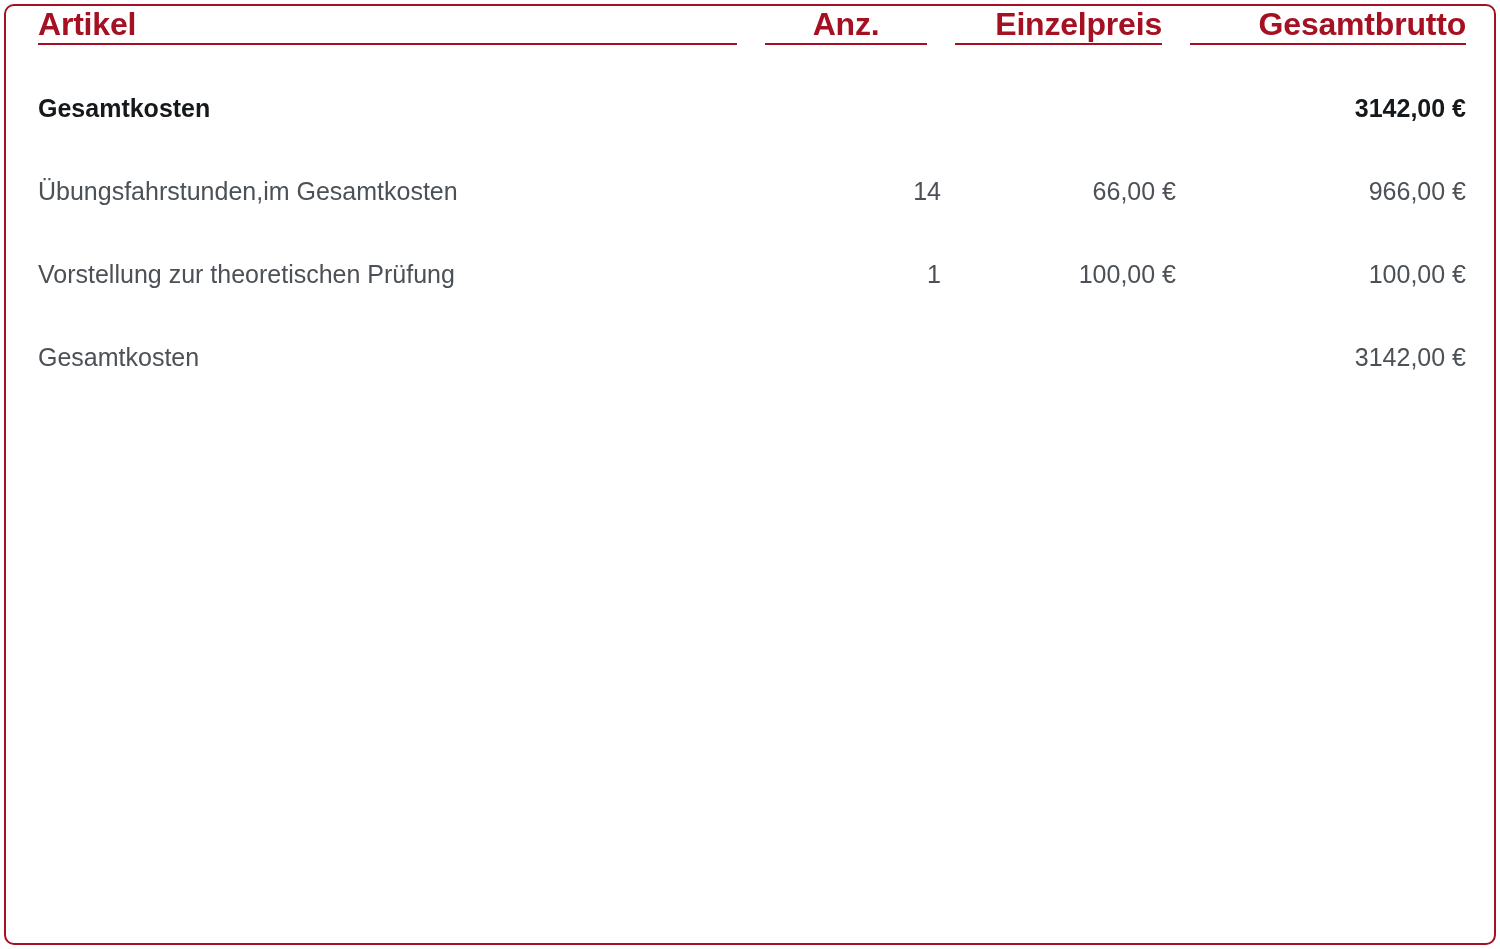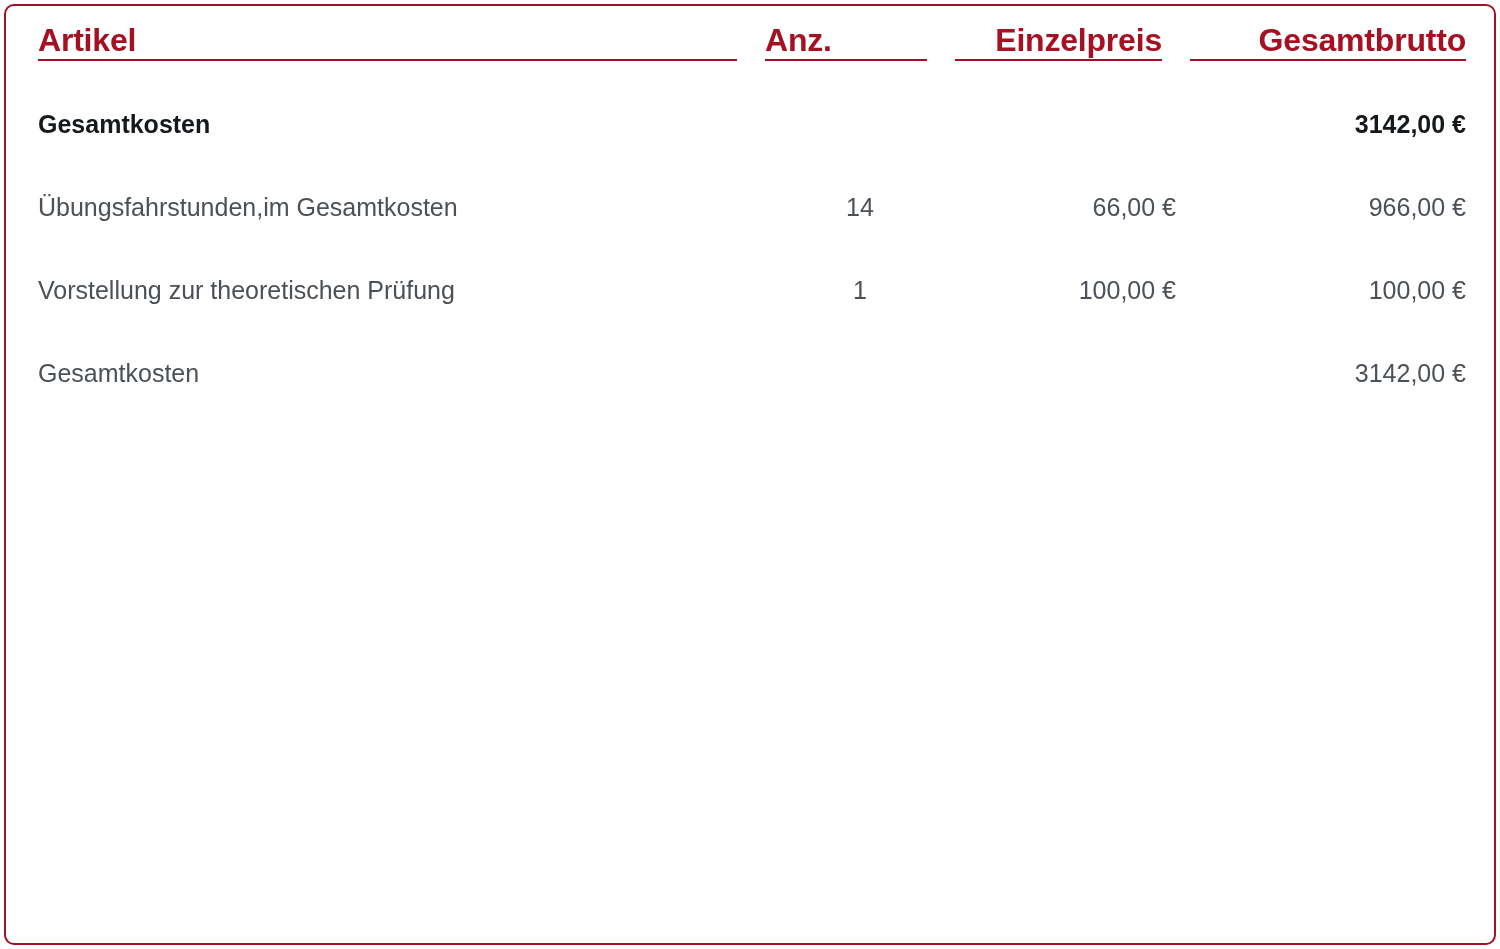--- a/index.html
+++ b/index.html
@@ -14,21 +14,21 @@
     -webkit-font-smoothing: antialiased;
   }
   .cost-card {
     box-sizing: border-box;
     width: 1492px;
     height: 941px;
     margin: 4px;
     border: 2px solid #a51022;
     border-radius: 10px;
     background: #ffffff;
-    padding: 16px 32px;
+    padding: 0 32px;
     overflow: hidden;
   }
   table.cost-table {
     width: 100%;
     border-collapse: collapse;
     table-layout: fixed;
   }
   table.cost-table th,
   table.cost-table td {
     padding: 0;
@@ -42,21 +42,21 @@
   thead th {
     font-size: 32px;
     font-weight: bold;
     color: #a51022;
     padding: 56px 0 16px 0;
     border-bottom: 2px solid #a51022;
     vertical-align: bottom;
     letter-spacing: -0.2px;
   }
   thead th.th-article { text-align: left; }
-  thead th.th-qty     { text-align: left; padding-left: 0; }
+  thead th.th-qty     { text-align: center; padding-left: 0; }
   thead th.th-unit    { text-align: right; }
   thead th.th-total   { text-align: right; }
 
   
   thead th.th-qty,
   thead th.th-unit,
   thead th.th-total {
     background-clip: padding-box;
   }
   thead tr th + th {
@@ -66,21 +66,21 @@
   tbody td {
     font-size: 25px;
     color: #4b5156;
     height: 83px;
     vertical-align: middle;
   }
   tbody tr:first-child td {
     padding-top: 22px;
   }
   tbody td.td-article { text-align: left; margin-top: 21px; }
-  tbody td.td-qty     { text-align: center; padding-left: 28px; }
+  tbody td.td-qty     { text-align: right; padding-left: 28px; }
   tbody td.td-unit    { text-align: right; }
   tbody td.td-total   { text-align: right; padding-right: 0; }
 
   tbody tr.summary td {
     font-weight: bold;
     color: #15191c;
   }
   tbody tr.summary td.td-article { color: #15191c; }
 </style>
 </head>

